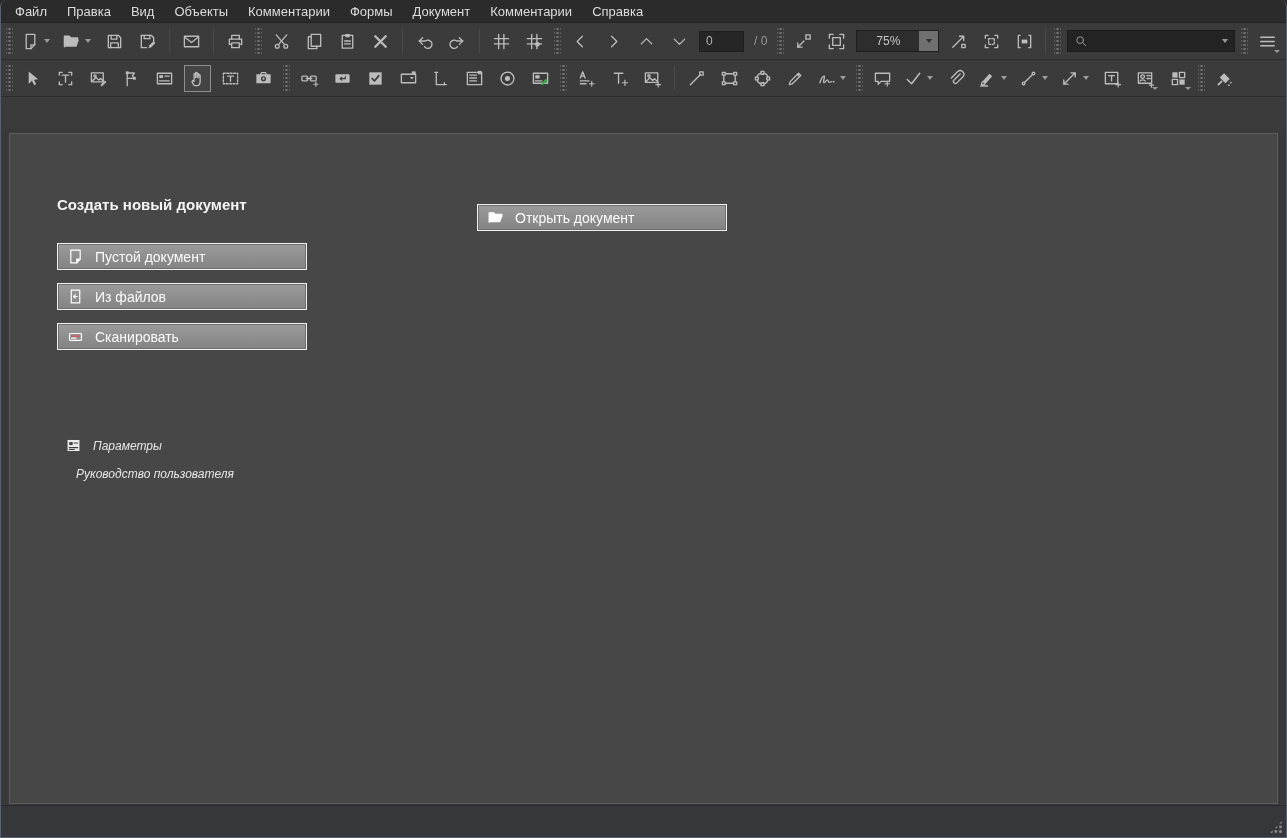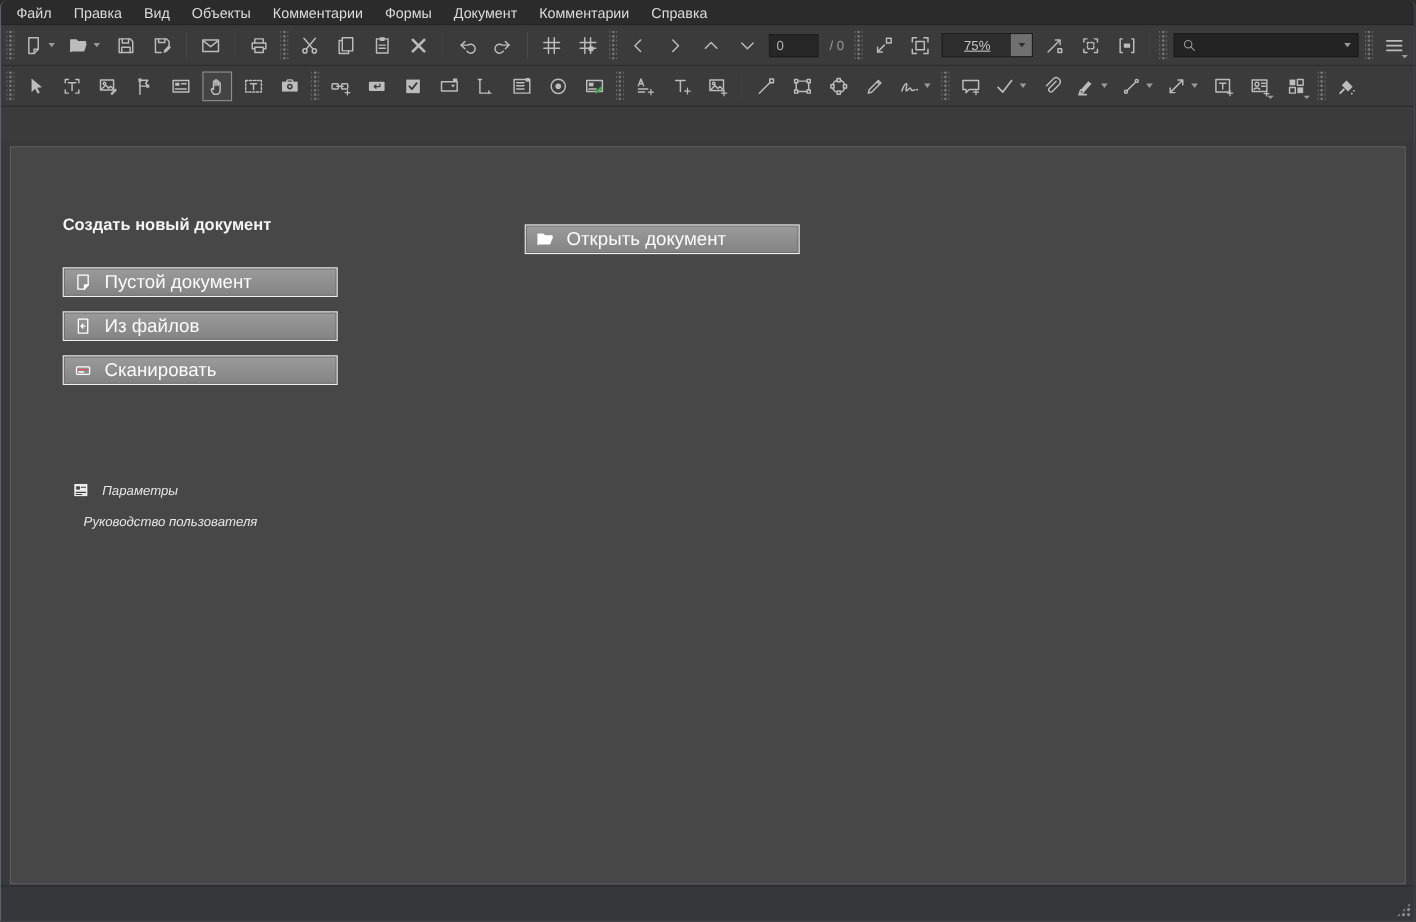--- a/index.html
+++ b/index.html
@@ -49,42 +49,42 @@
            border-top:4px solid #9a9a9a; flex:none; display:inline-block; }
   .tbtn .caret { margin-left:4px; margin-right:2px; }
   .caret-br { position:absolute; right:0px; bottom:1px; width:0; height:0;
               border-left:3px solid transparent; border-right:3px solid transparent;
               border-top:3.5px solid #9a9a9a; }
   .tinput { width:45px; height:21px; background:#262626; border:1px solid #1e1e1e;
             color:#b2b2b2; font-size:12px; padding:0 6px; font-family:inherit; flex:none; }
   .tlabel { color:#989898; font-size:12px; margin:0 4px; flex:none; }
   .zcombo { display:flex; align-items:center; height:22px; background:#2d2d2d;
             border:1px solid #1e1e1e; flex:none; }
-  .zval { color:#c6c6c6; font-size:12px; padding:0 19px; min-width:28px;text-decoration:underline; }
+  .zval { color:#c6c6c6; font-size:12px; padding:0 19px; min-width:28px; }
   .zbtn { width:19px; height:100%; background:#707070; border:none;
           display:flex; align-items:center; justify-content:center; }
   .zbtn .caret { border-top-color:#2d2d2d; }
   .sbox { display:flex; align-items:center; width:168px; height:22px; background:#232323;
           border:1px solid #1b1b1b; padding:0 6px; gap:5px; flex:none; }
   .sbox .icon-wrap { display:flex; color:#9a9a9a; }
   .sbox .icon-wrap svg { width:14px; height:14px; }
   .sinput { flex:1; min-width:0; background:transparent; border:none; outline:none;
             color:#cccccc; font-size:12px; font-family:inherit; }
 
   
   .content-outer { position:absolute; left:0; right:0; top:129px; bottom:32px;
                    background:#393939; padding:4px 8px 1px 8px; }
   .content-panel { position:relative; width:100%; height:100%;
                    background:#474747; border:1px solid #5d5d5d; }
   .heading { position:absolute; left:47px; top:62px; color:#f4f4f4;
              font-size:15px; font-weight:bold; }
   .big-btn { position:absolute; width:250px; height:27px; display:flex; align-items:center;
              gap:11px; padding:0 9px; background:linear-gradient(#9b9b9b,#838383);
              border:1px solid #f0f0f0; box-shadow:inset 0 0 0 1px #6f6f6f;
-             color:#fbfbfb; font-size:17px; font-family:inherit; }
+             color:#fbfbfb; font-size:14px; font-family:inherit; }
   .big-btn svg { width:17px; height:17px; color:#ffffff; flex:none; }
   #create-buttons .big-btn:nth-child(1) { left:47px; top:109px; }
   #create-buttons .big-btn:nth-child(2) { left:47px; top:149px; }
   #create-buttons .big-btn:nth-child(3) { left:47px; top:189px; }
   .open-btn { left:467px; top:70px; }
   .link-row { position:absolute; display:flex; align-items:center; gap:11px;
               background:transparent; border:none; padding:0;
               color:#e6e6e6; font-size:12px; font-family:inherit;font-style:italic; }
   .link-row svg { width:17px; height:17px; color:#ededed; flex:none; }
   #quick-links .link-row:nth-child(1) { left:55px; top:303px; }

